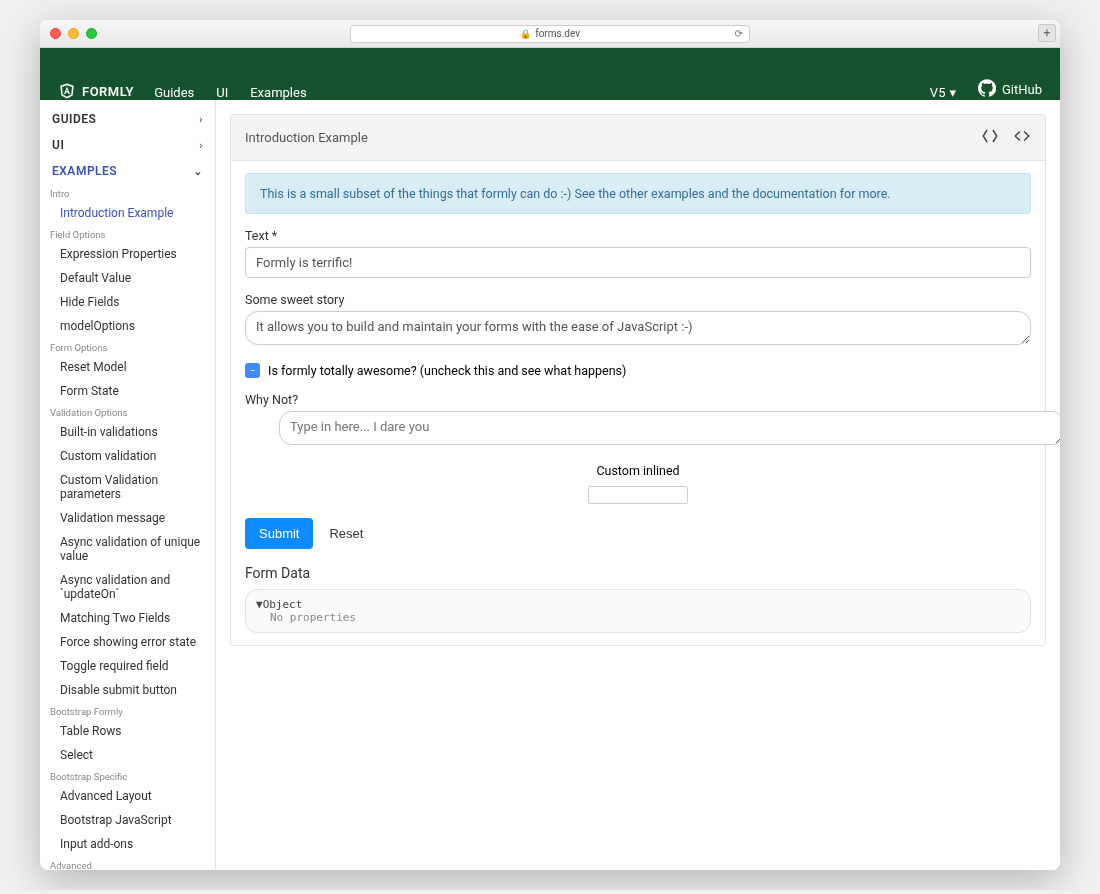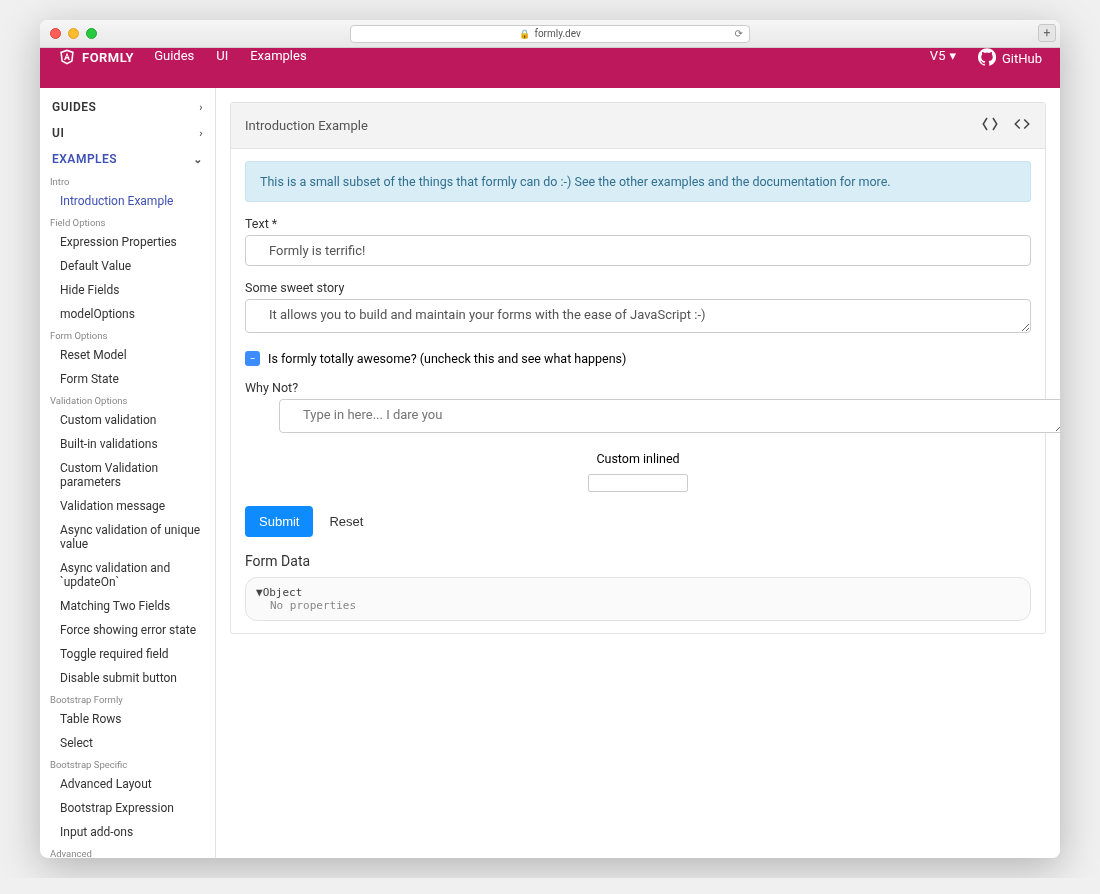--- a/index.html
+++ b/index.html
@@ -41,25 +41,25 @@
     align-items: center;
     justify-content: center;
     font-size: 10px;
     color: #555;
     position: relative;
   }
   .addr .lock { margin-right: 4px; font-size: 9px; color:#777;}
   .addr .reload { position:absolute; right:6px; color:#777; font-size:10px;}
   .newtab { position:absolute; right:4px; top:4px; width:18px; height:18px; background:#e5e5e5; border:1px solid #c8c8c8; border-radius:3px; display:flex; align-items:center; justify-content:center; font-size:12px; color:#666;}
   .topnav {
-    background:#be185d;
+    background:#14532d;
     color:#fff;
-    height:40px;
+    height:52px;
     display:flex;
-    align-items:flex-start;
+    align-items:flex-end;
     padding:0 18px;
     font-size:13px;
   }
   .brand { display:flex; align-items:center; gap:6px; font-weight:600; letter-spacing:0.5px; margin-right:20px;}
   .brand .shield { width:18px; height:18px; display:flex; align-items:center; justify-content:center;}
   .navlink { margin-right:22px; cursor:pointer; }
   .spacer { flex:1; }
   .version { display:flex; align-items:center; gap:4px; margin-right:22px; cursor:pointer;}
   .ghlink { display:flex; align-items:center; gap:6px; cursor:pointer;}
   .body { display:flex; height:770px; }
@@ -118,26 +118,26 @@
     font-size:12.5px;
     margin-bottom:14px;
     border:1px solid #c7e3ef;
   }
   .flabel { font-size:12.5px; color:#333; margin-bottom:4px; display:block;}
   .field { margin-bottom:14px; }
   .input, textarea.input {
     width:100%;
     border:1px solid #ccc;
     border-radius:4px;
-    padding:7px 23px;
+    padding:7px 10px;
     font-size:13px;
     color:#555;
     font-family:inherit;
   }
-  textarea.input { resize:vertical; height:34px;}
+  textarea.input { resize:vertical; height:34px;border-radius:13px;}
   .placeholder { color:#999;margin-left:34px; }
   .checkrow { display:flex; align-items:center; gap:8px; font-size:12.5px; margin-bottom:14px;}
   .chk {
     width:15px; height:15px; background:#3d8cff; border-radius:3px;
     display:flex; align-items:center; justify-content:center; color:#fff; font-size:10px;
     flex-shrink:0;
   }
   .inline-row { display:flex; align-items:center; gap:8px; font-size:12.5px; margin-bottom:14px;flex-direction:column;}
   .inline-row input { border:1px solid #ccc; border-radius:2px; height:18px; width:100px; padding:1px 4px; font-size:11px;}
   .btnrow { display:flex; gap:10px; align-items:flex-end; margin-bottom:16px;}
@@ -163,21 +163,21 @@
 
 <div class="window">
   <div class="titlebar">
     <div class="traffic">
       <div class="dot red"></div>
       <div class="dot yellow"></div>
       <div class="dot green"></div>
     </div>
     <div class="addr">
       <span class="lock">🔒</span>
-      <span>formly.dev</span>
+      <span>forms.dev</span>
       <span class="reload">⟳</span>
     </div>
     <div class="newtab">+</div>
   </div>
 
   <div class="topnav">
     <div class="brand">
       <span class="shield">
         <svg viewBox="0 0 24 24" width="18" height="18">
             <path fill="#fff" d="M12 2L3 5l1.5 13L12 22l7.5-4L21 5 12 2zm0 2.2l6.7 2.3-1.1 10.2L12 19.5l-5.6-2.8L5.3 6.5 12 4.2zM12 6l-4 10h2l.8-2h2.4l.8 2h2L12 6zm0 3.2l.9 2.8h-1.8L12 9.2z"></path>
@@ -223,36 +223,36 @@
           <div class="side-item active">Introduction Example</div>
           <div class="side-group">Field Options</div>
           <div class="side-item">Expression Properties</div>
           <div class="side-item">Default Value</div>
           <div class="side-item">Hide Fields</div>
           <div class="side-item">modelOptions</div>
           <div class="side-group">Form Options</div>
           <div class="side-item">Reset Model</div>
           <div class="side-item">Form State</div>
           <div class="side-group">Validation Options</div>
+          <div class="side-item">Built-in validations</div>
           <div class="side-item">Custom validation</div>
-          <div class="side-item">Built-in validations</div>
           <div class="side-item">Custom Validation parameters</div>
           <div class="side-item">Validation message</div>
           <div class="side-item">Async validation of unique value</div>
           <div class="side-item">Async validation and `updateOn`</div>
           <div class="side-item">Matching Two Fields</div>
           <div class="side-item">Force showing error state</div>
           <div class="side-item">Toggle required field</div>
           <div class="side-item">Disable submit button</div>
           <div class="side-group">Bootstrap Formly</div>
           <div class="side-item">Table Rows</div>
           <div class="side-item">Select</div>
           <div class="side-group">Bootstrap Specific</div>
           <div class="side-item">Advanced Layout</div>
-          <div class="side-item">Bootstrap Expression</div>
+          <div class="side-item">Bootstrap JavaScript</div>
           <div class="side-item">Input add-ons</div>
           <div class="side-group">Advanced</div>
         </div>
     </div>
 
     <div class="main">
       <div class="card">
         <div class="card-head">
           <span>Introduction Example</span>
           <div class="tools">

